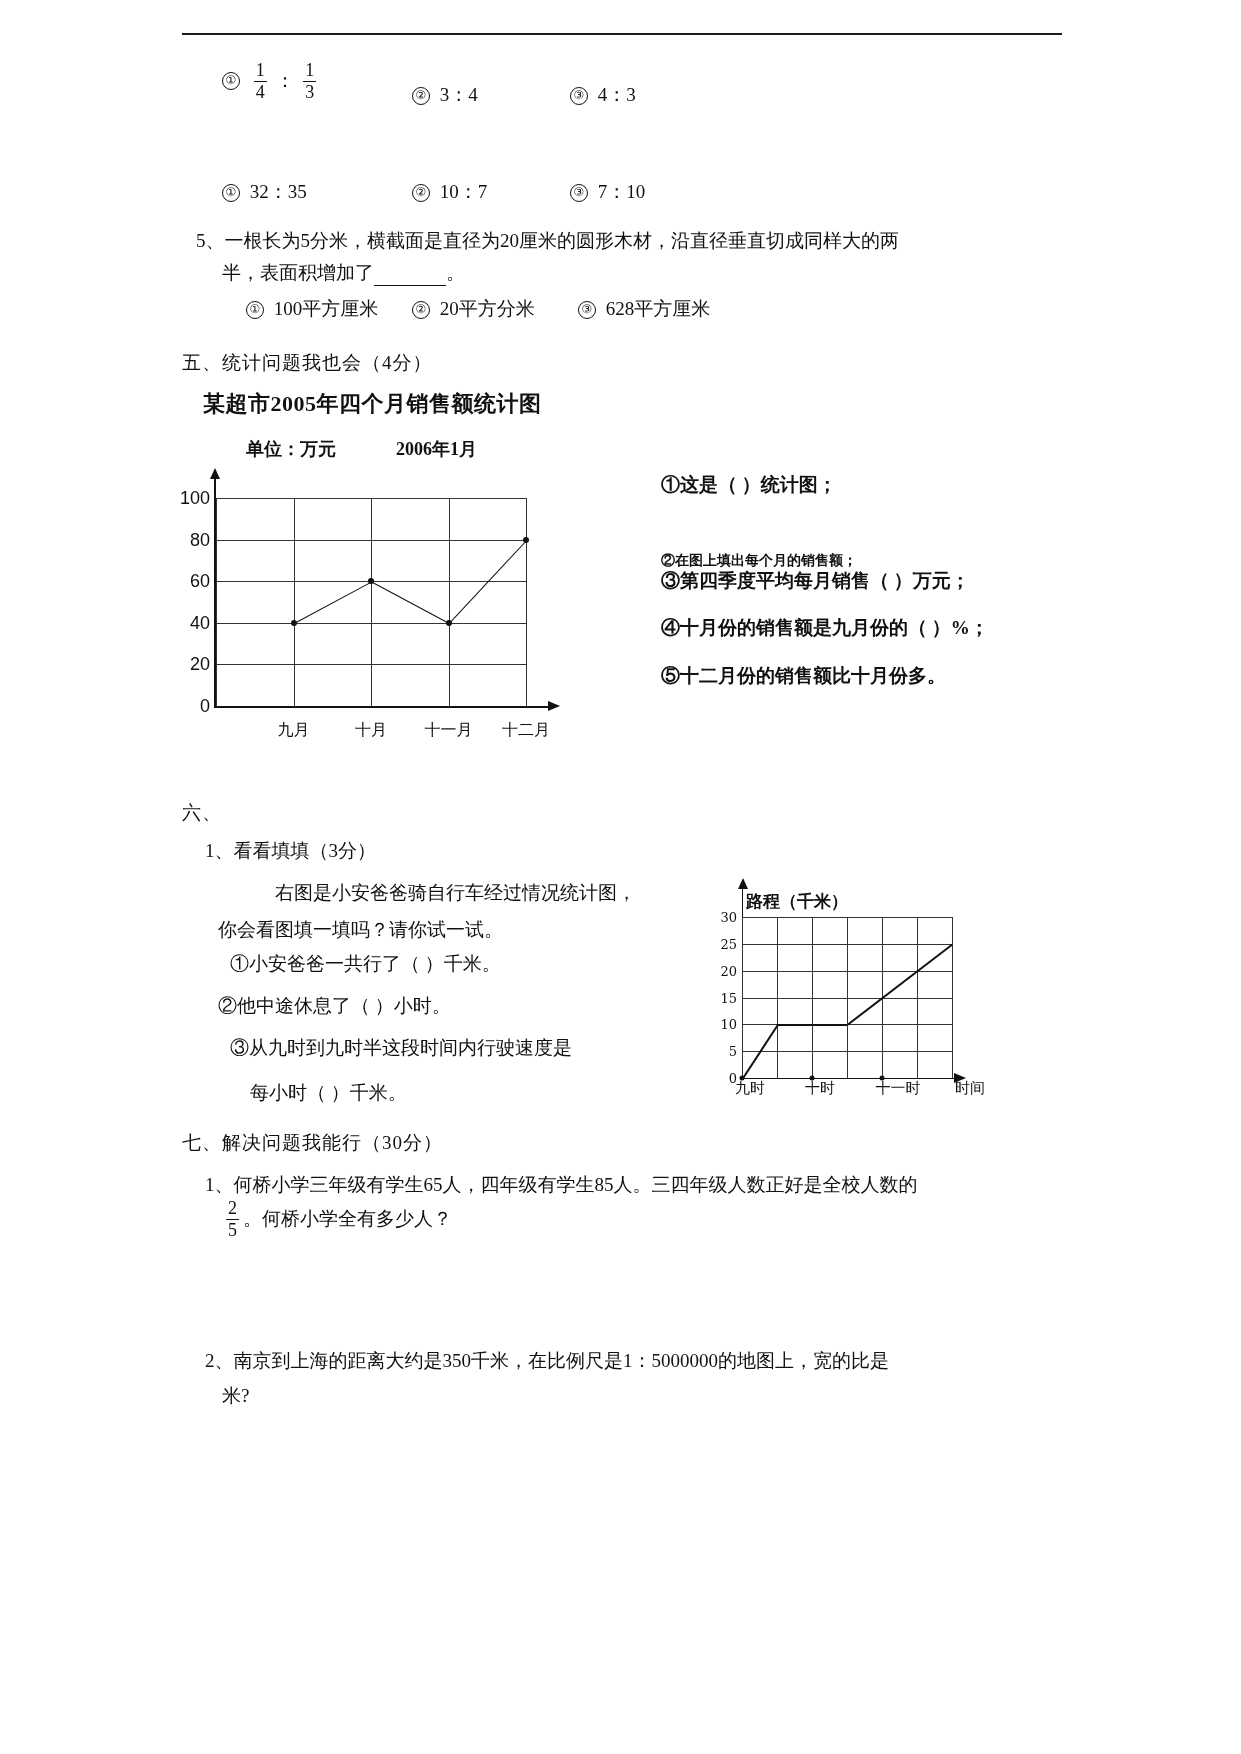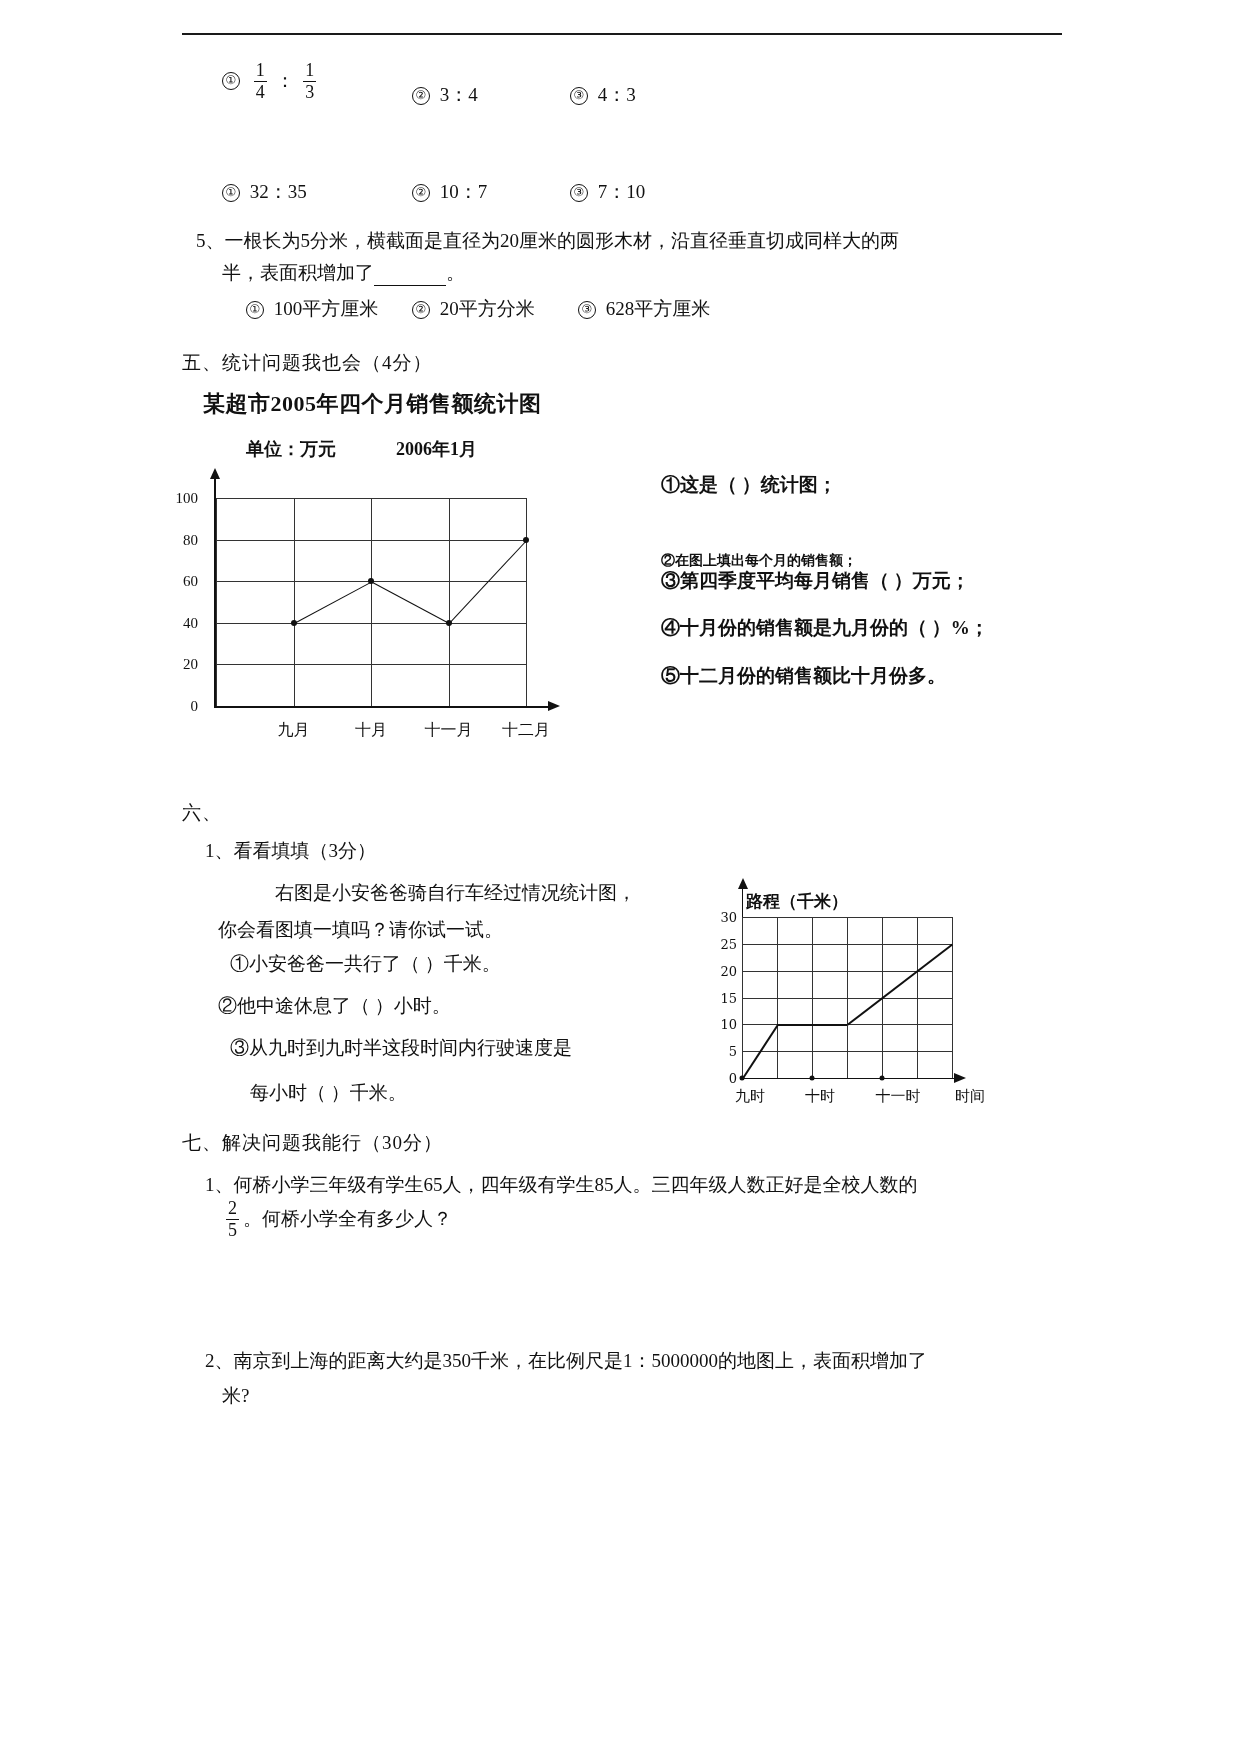--- a/index.html
+++ b/index.html
@@ -63,23 +63,23 @@
     position:absolute; left:42px; top:18px;
     width:310px; height:208px;
     box-sizing:border-box;
     border-top:1.6px solid #333;
     border-left:1.6px solid #333;
   }
   .hline { position:absolute; left:0; width:100%; height:0; border-top:1.6px solid #333; }
   .vline { position:absolute; top:0; height:100%; width:0; border-left:1.6px solid #333; }
 
   .ytick {
-    position:absolute; right:100%; margin-right:18px;
+    position:absolute; right:100%; margin-right:6px;
     transform:translateY(-50%);
-    font-size:15px; font-family:Liberation Serif, serif;
+    font-size:18px; font-family:Liberation Sans, sans-serif;
   }
   .xtick {
     position:absolute; top:100%; margin-top:14px;
     transform:translateX(-50%);
     font-size:16px; white-space:nowrap;
   }
 
   .axis-arrow-up {
     position:absolute; width:0;height:0;
     border-left:5px solid transparent;
@@ -105,21 +105,21 @@
     box-sizing:border-box;
     border-top:1.4px solid #333; border-left:1.4px solid #333;
   }
   .hline2 { position:absolute; left:0; width:100%; height:0; border-top:1.2px solid #333; }
   .vline2 { position:absolute; top:0; height:100%; width:0; border-left:1.2px solid #333; }
   .ytick2 {
     position:absolute; right:100%; margin-right:5px; transform:translateY(-50%);
     font-size:13px; font-family:"DejaVu Serif", serif;
   }
   .xtick2 {
-    position:absolute; top:100%; margin-top:9px; transform:translateX(-50%);
+    position:absolute; top:100%; margin-top:1px; transform:translateX(-50%);
     font-size:15px; white-space:nowrap;
   }
   .dot2 { position:absolute; width:5px;height:5px;background:#111;border-radius:50%;
           transform:translate(-50%,-50%); }
   .seg2 { position:absolute; height:0; border-top:2px solid #111; transform-origin:0 0; }
 </style>
 </head>
 <body>
 
 <div class="page">
@@ -316,17 +316,17 @@
 
   <div class="t" style="left:222px; top:1200px; font-size:19px;">
     <span class="frac">
       <span class="num">2</span>
       <span class="bar"></span>
       <span class="den">5</span>
     </span><span>。何桥小学全有多少人？</span>
   </div>
 
   <div class="t" style="left:205px; top:1348px; font-size:19px;">
-    <span>2、</span><span>南京到上海的距离大约是350千米，在比例尺是1：5000000的地图上，表面积增加了</span>
+    <span>2、</span><span>南京到上海的距离大约是350千米，在比例尺是1：5000000的地图上，宽的比是</span>
   </div>
   <div class="t" style="left:222px; top:1383px; font-size:19px;">米?</div>
 
 </div>
 
 </body></html>

